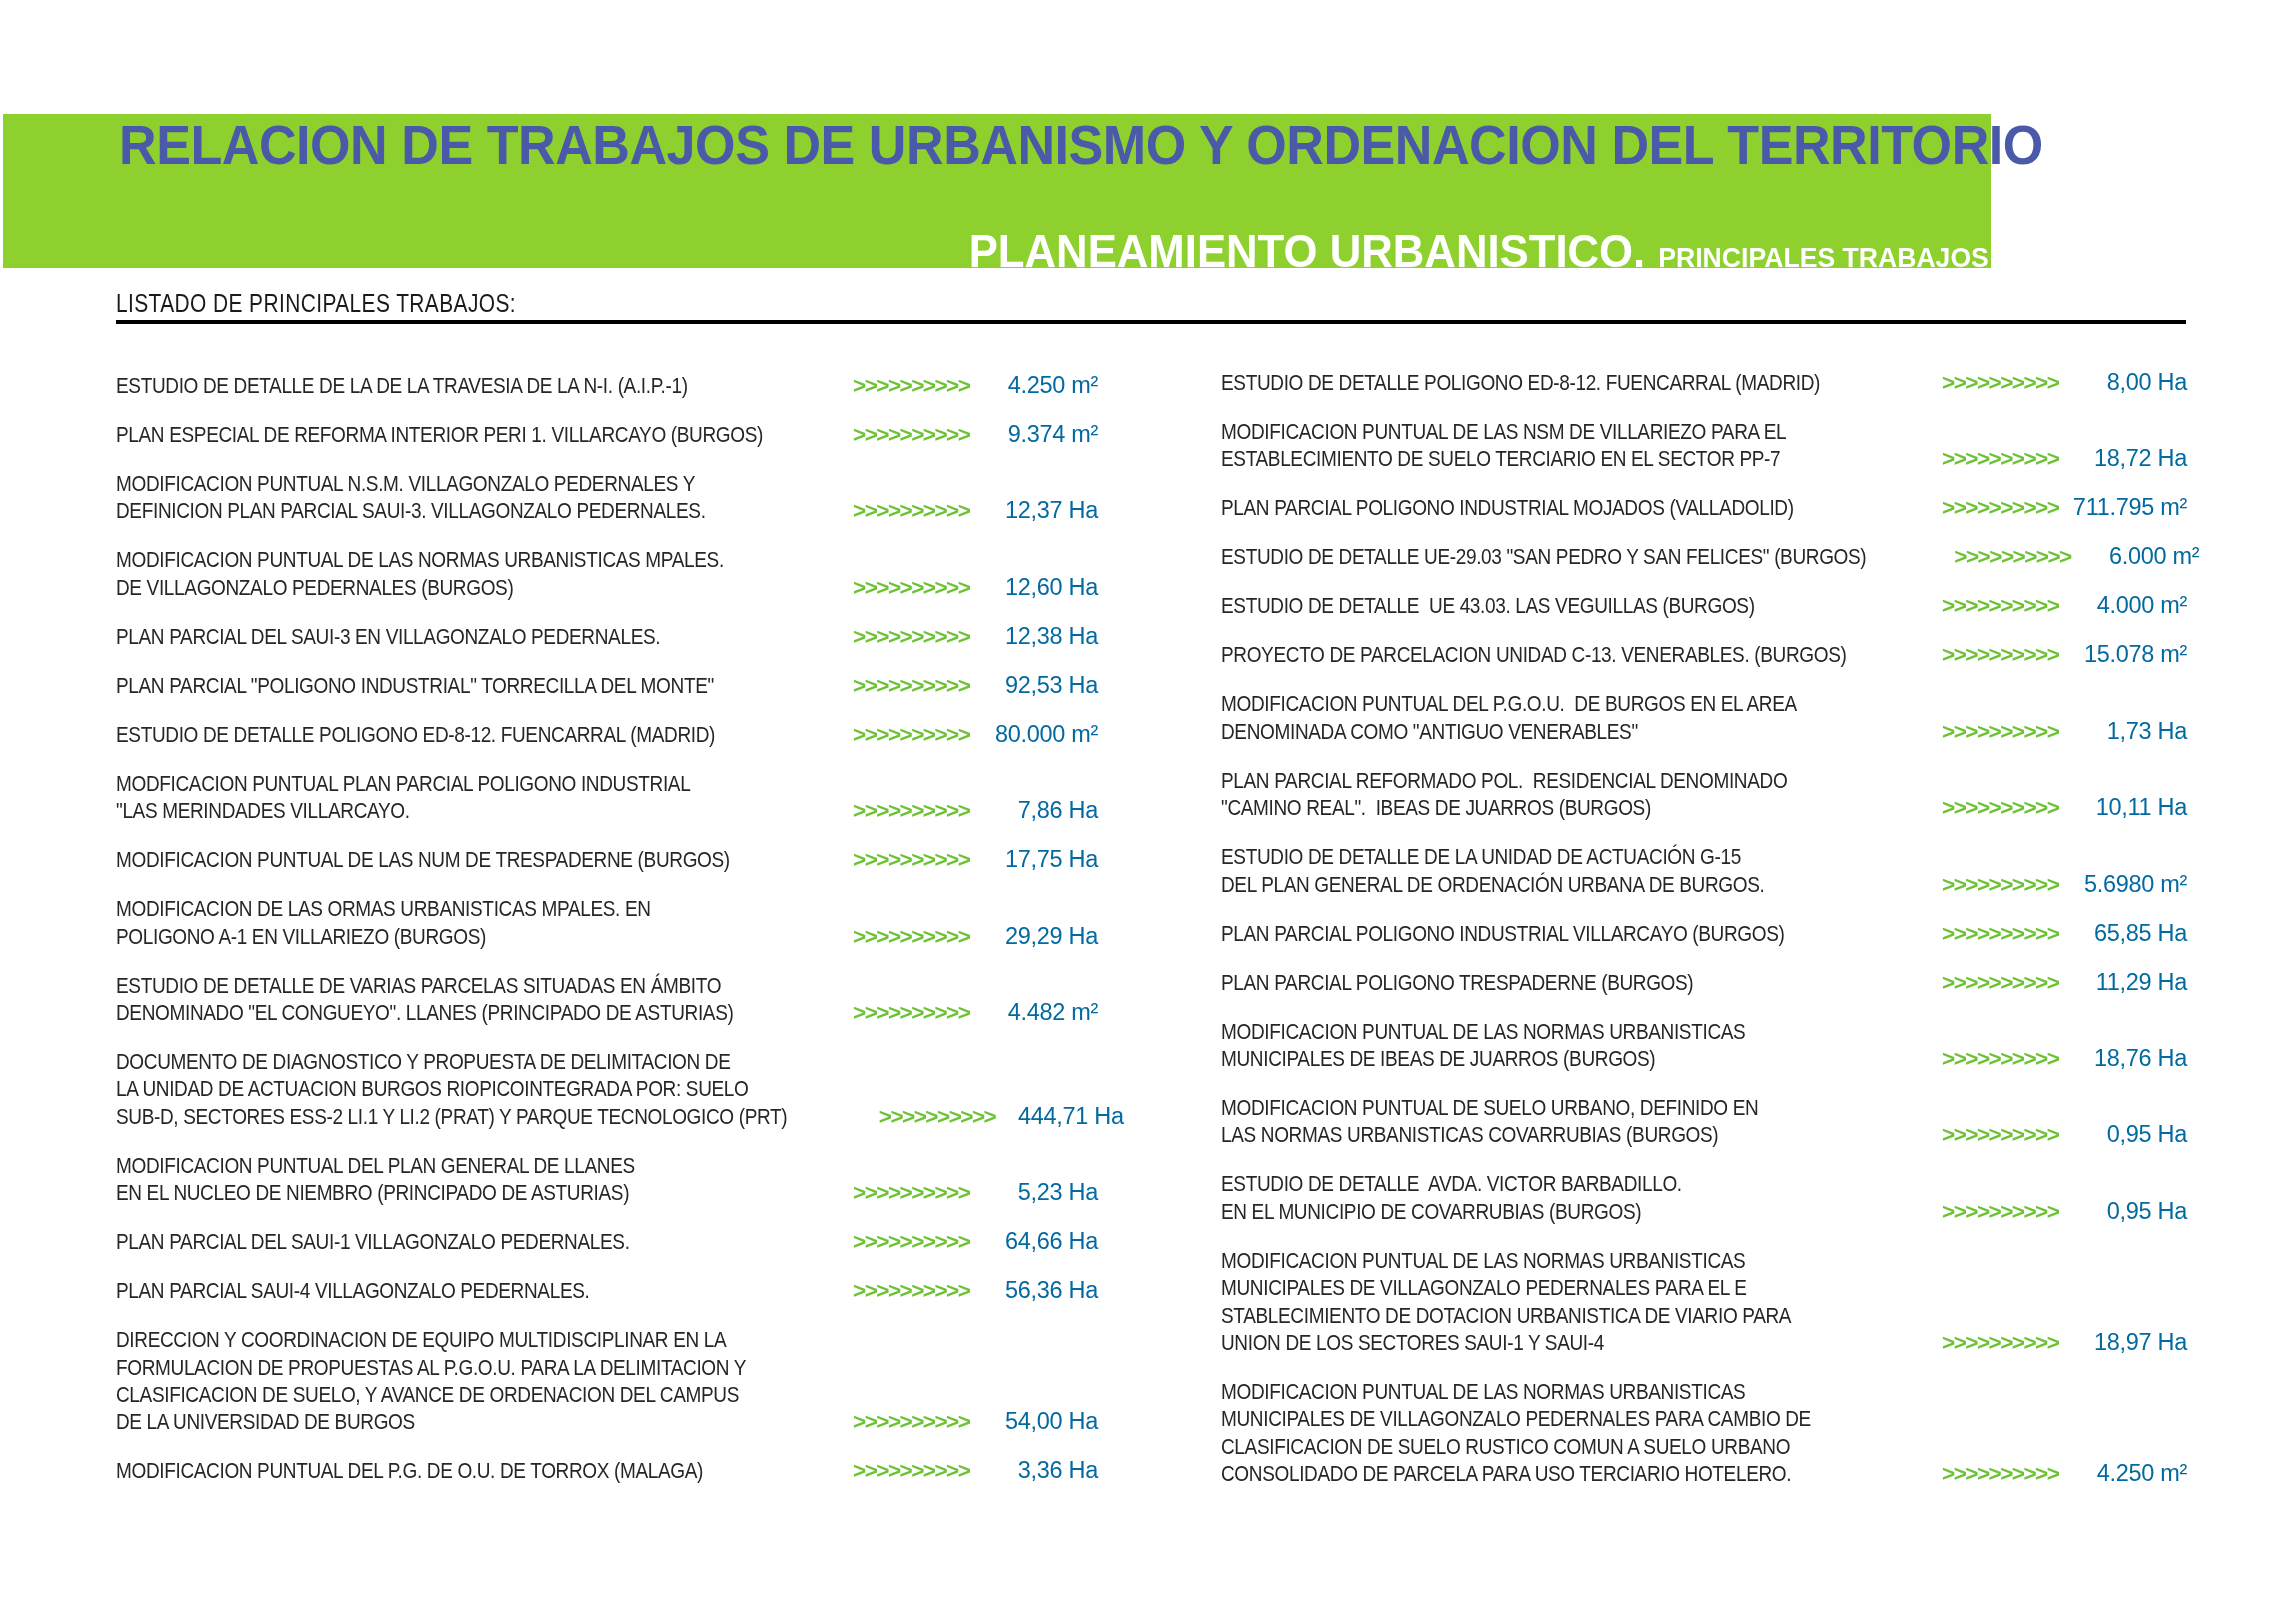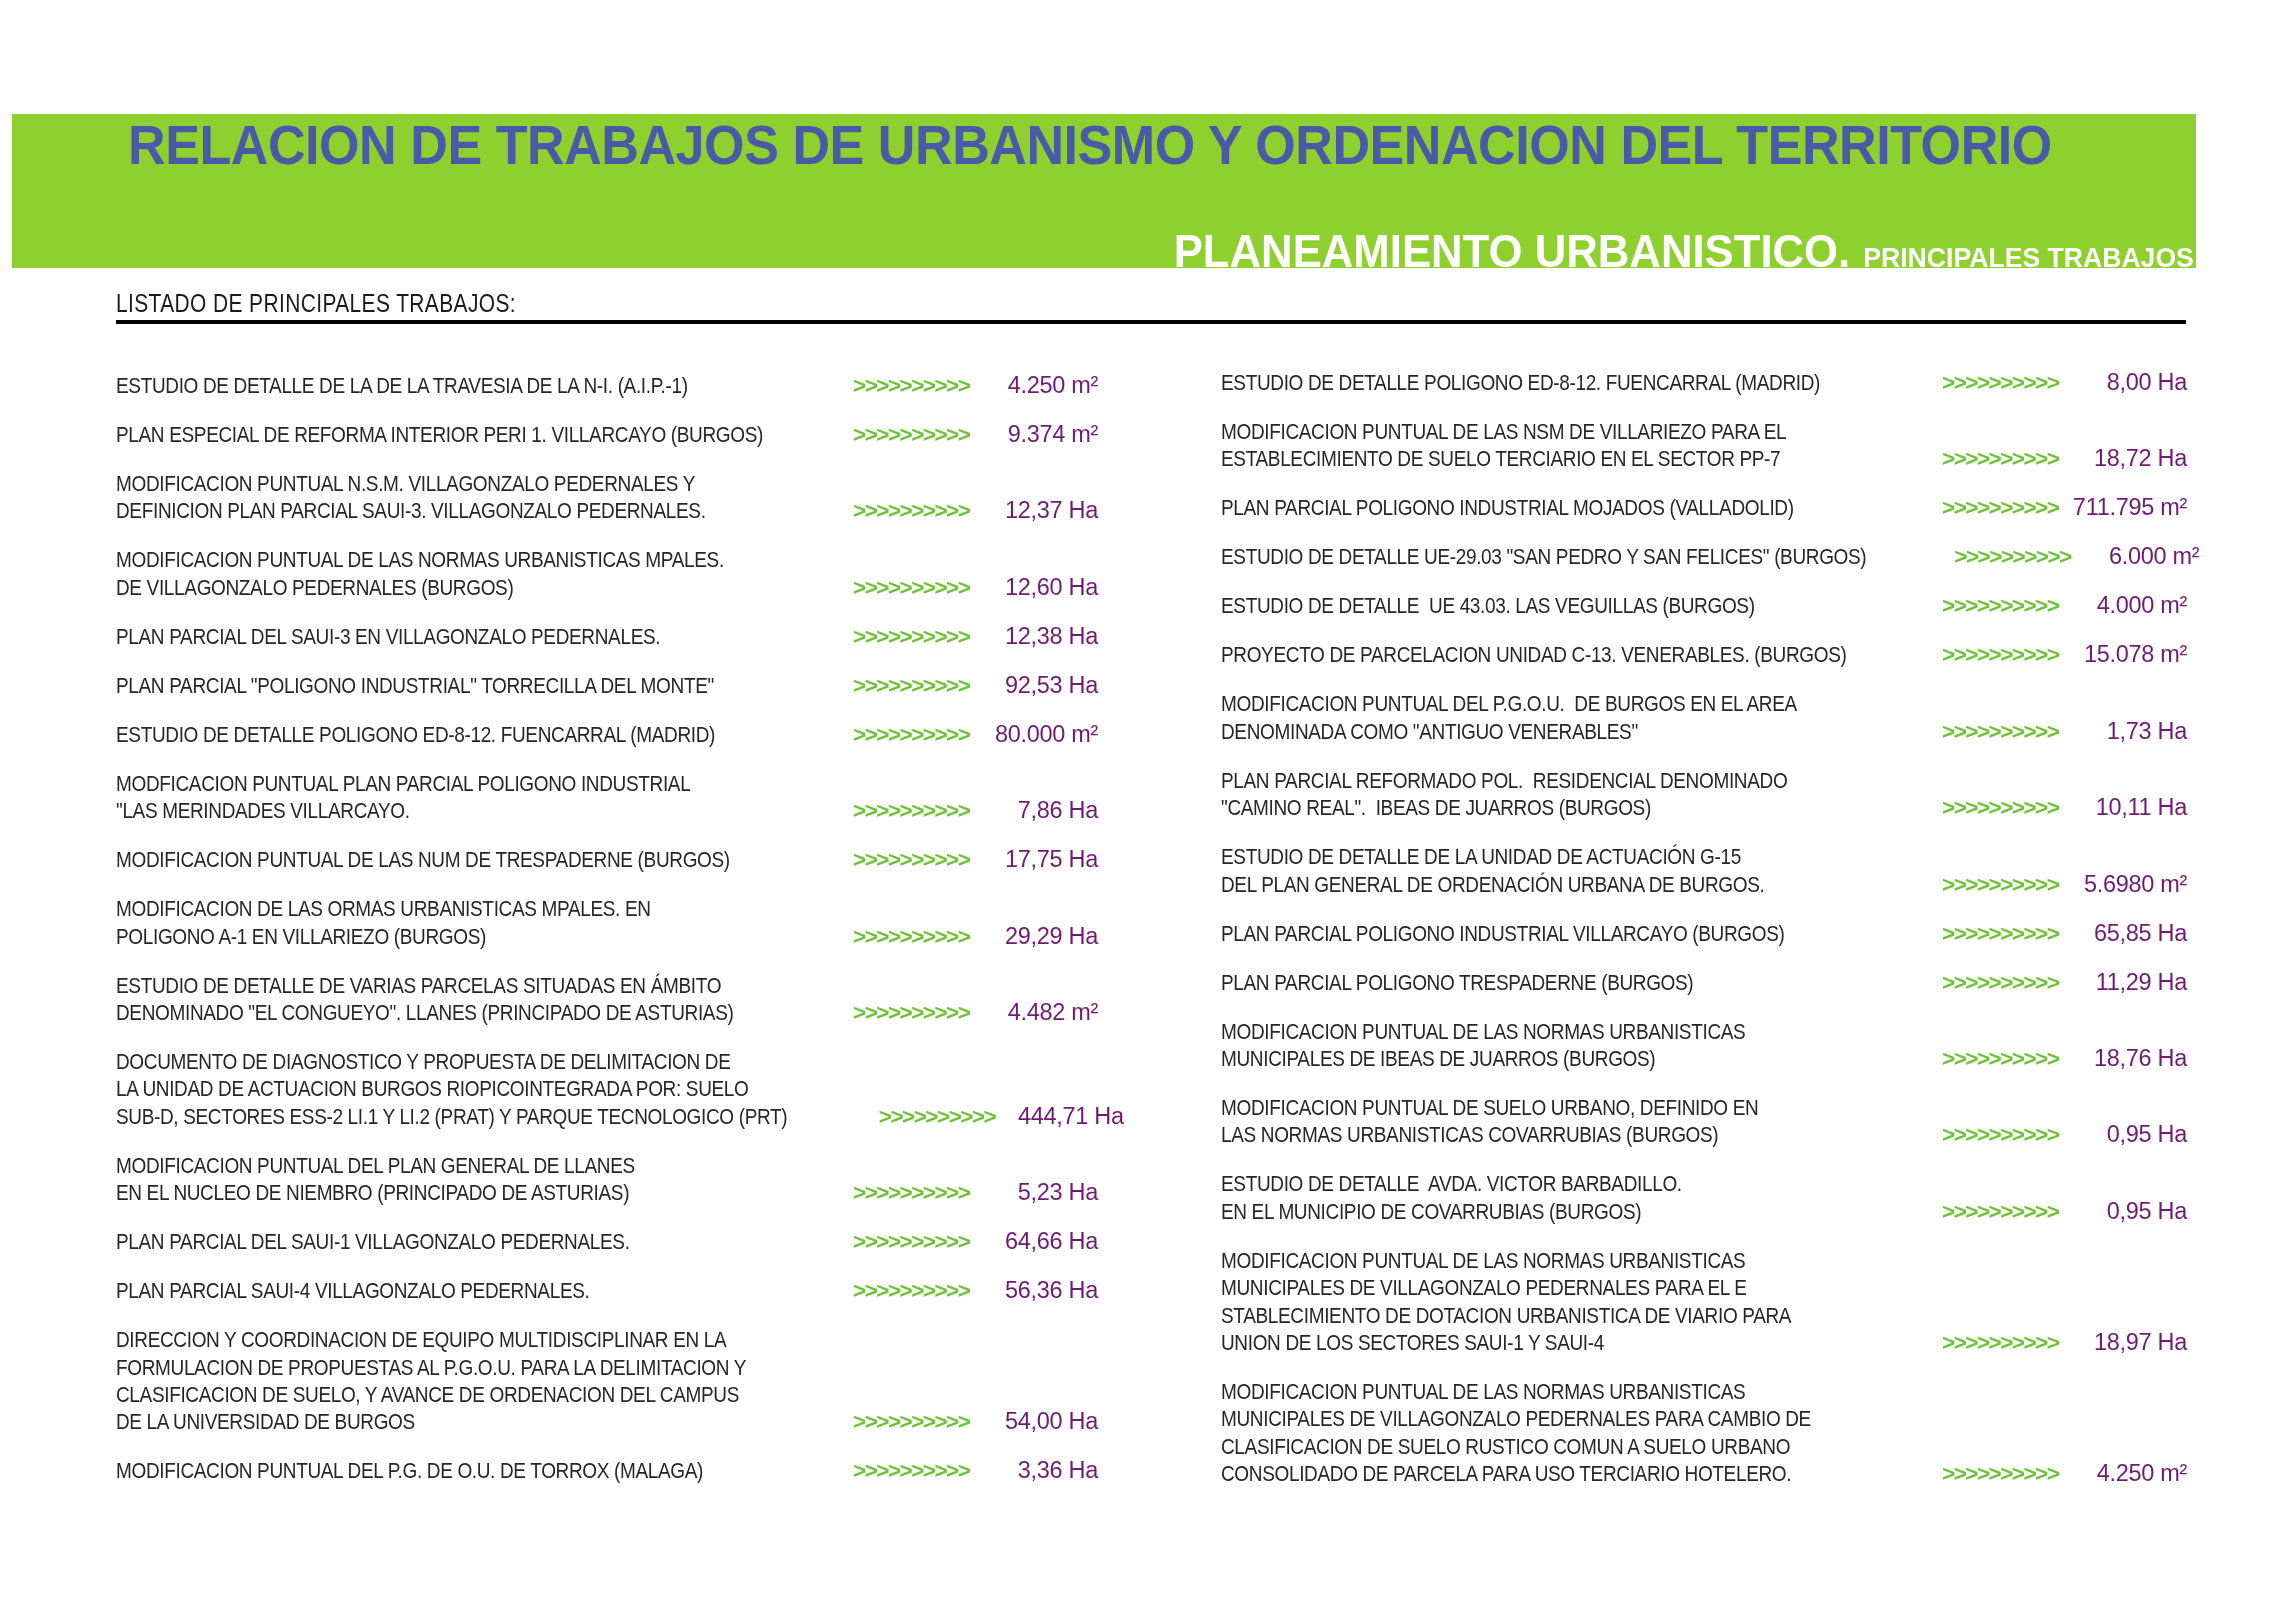--- a/index.html
+++ b/index.html
@@ -2,21 +2,21 @@
 <html style="--band: #8ed02e; --title: #4a5aa8; --arrow: #6cc233;"><head>
 <meta charset="utf-8">
 <title>Relacion de Trabajos</title>
 <style>
   html,body{margin:0;padding:0;}
   body{
     width:2292px;height:1620px;position:relative;background:#ffffff;
     font-family:"Liberation Sans",sans-serif;overflow:hidden;
   }
   .band{
-    position:absolute;left:12px;top:114px;width:2184px;height:154px;
+    position:absolute;left:3px;top:114px;width:1988px;height:154px;
     background:var(--band,#8ed02e);
   }
   .band-title{
     position:absolute;left:116px;top:0px;
     font-size:56px;font-weight:700;line-height:61px;
     color:var(--title,#4a5aa8);
     white-space:nowrap;letter-spacing:-0.5px;
     transform:scaleX(0.93);transform-origin:0 0;
   }
   .band-subtitle{
@@ -49,21 +49,21 @@
     font-size:21.6px;line-height:27.4px;color:#262626;
     letter-spacing:-0.4px;white-space:pre;
     transform:scaleX(0.88);transform-origin:0 100%;
   }
   .earrow{
     font-size:22.5px;line-height:27.4px;font-weight:700;
     color:var(--arrow,#6cc233);
     letter-spacing:-1.5px;white-space:nowrap;
   }
   .evalue{
-    font-size:23.5px;line-height:27.4px;color:#701a75;
+    font-size:23.5px;line-height:27.4px;color:#0369a1;
     text-align:right;white-space:nowrap;letter-spacing:-0.3px;
   }
 </style>
 </head>
 <body>
 
 <div class="band">
   <div class="band-title">RELACION DE TRABAJOS DE URBANISMO Y ORDENACION DEL TERRITORIO</div>
   <div class="band-subtitle">
     <span class="big">PLANEAMIENTO URBANISTICO.</span><span class="small">PRINCIPALES TRABAJOS</span>

